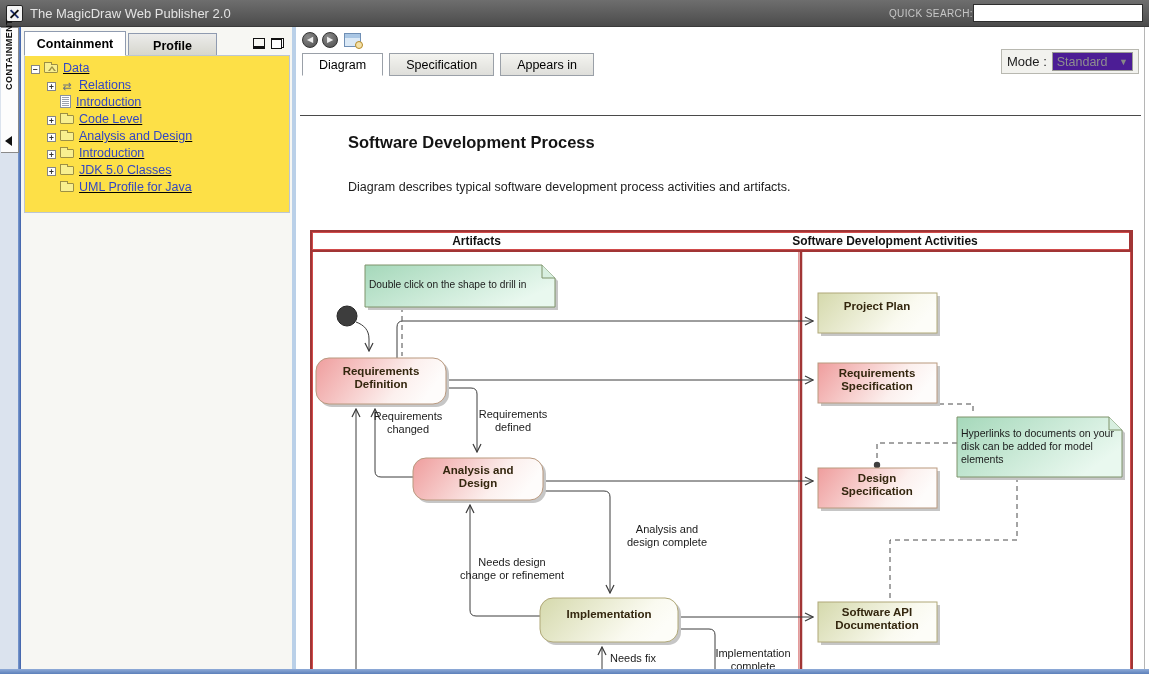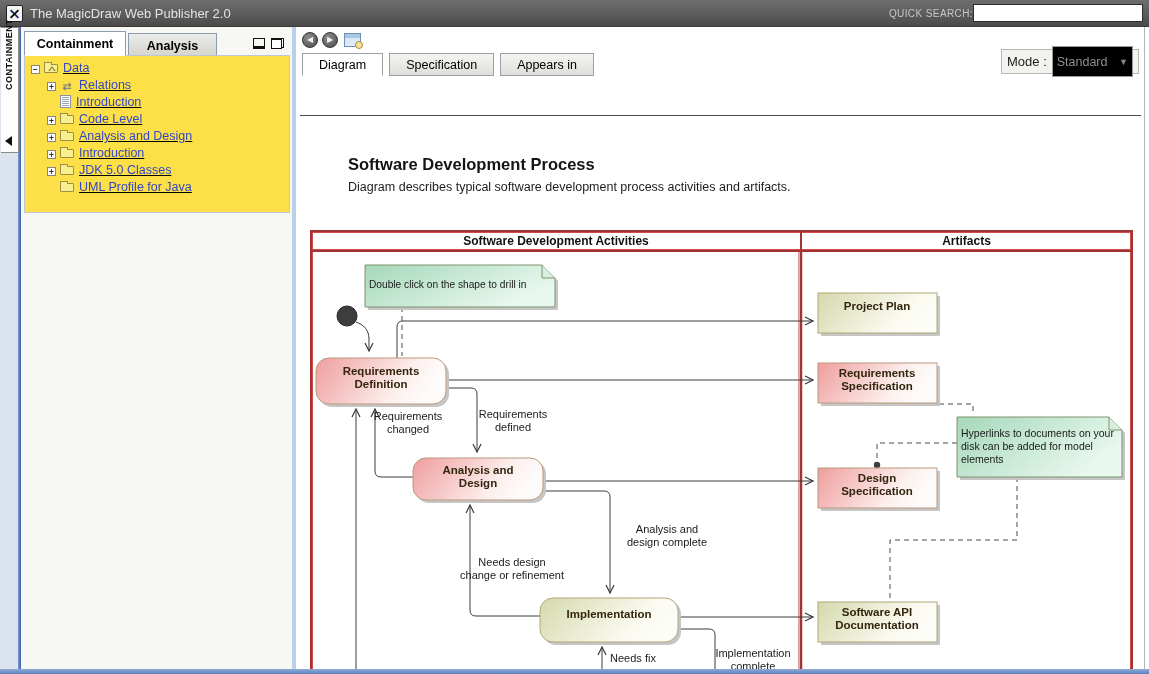--- a/index.html
+++ b/index.html
@@ -80,27 +80,27 @@
     border:1px solid #b58a2a; border-radius:50%; background:#f4e1a8; }
 
   .mtabs { position:absolute; left:6px; top:25px; height:24px; display:flex; align-items:flex-end; }
   .mtab { height:23px; line-height:22px; padding:0 16px; font-size:12.5px; text-align:center;
     border:1px solid #9aa0a8; margin-right:6px; background:linear-gradient(#f4f4f0,#dededa); cursor:pointer; }
   .mtab.active { background:#fff; border-bottom:1px solid #fff; font-weight:normal; }
 
   .modebox { position:absolute; left:705px; top:22px; width:138px; height:25px; background:#f2f2ee;
     border:1px solid #b8b8b0; display:flex; align-items:center; padding:0 5px; }
   .modebox .mlabel { font-size:13px; color:#1c1c1c; margin-right:5px; }
-  .modesel { flex:1; height:31px; background:#000000; border:1px solid #9c9c96; font-size:12.5px; color:#8f8f8f;
+  .modesel { flex:1; height:19px; background:#4c1d95; border:1px solid #9c9c96; font-size:12.5px; color:#8f8f8f;
     display:flex; align-items:center; padding:0 4px; cursor:pointer; }
   .modesel .arr { margin-left:auto; color:#888; font-size:9px; }
 
   .pagetitle { position:absolute; left:4px; top:60px; font-size:19px; color:#141414; }
   .rule { position:absolute; left:4px; top:88px; width:841px; height:1px; background:#4a4a4a; }
-  .doctitle { position:absolute; left:52px; top:106px; font-size:16.5px; font-weight:bold; color:#141414;margin-top:22px; }
+  .doctitle { position:absolute; left:52px; top:106px; font-size:16.5px; font-weight:bold; color:#141414; }
   .docdesc { position:absolute; left:52px; top:153px; font-size:12.5px; color:#1d1d1d; }
 
   
   .frame { position:absolute; left:310px; top:230px; width:823px; height:446px;
     border:2px solid #a13535; box-shadow:inset 0 0 0 1px #d14b4b; background:#fff; }
   .lane-headers { display:flex; height:20px; border-bottom:2px solid #a13535; box-shadow:inset 0 0 0 1px #d14b4b; }
   .lane-h { font-size:12px; font-weight:bold; color:#111; text-align:center; line-height:19px; }
   .lane-h.first { width:490px; border-right:2px solid #a13535; }
   .lane-h.second { flex:1; }
   .dsvg { position:absolute; left:0; top:20px; }
@@ -121,21 +121,21 @@
   <div class="left-edge"></div>
 
   <div class="vtab">
     <span class="vtext">CONTAINMENT</span>
     <span class="tri"></span>
   </div>
 
   <div class="sidebar">
     <div class="side-tabs">
       <div class="stab active">Containment</div>
-      <div class="stab inactive">Analysis</div>
+      <div class="stab inactive">Profile</div>
       <div class="win-icons">
         <div class="wicon1"></div>
         <div class="wicon2"></div>
       </div>
     </div>
     <div class="tree-box" id="tree">
         <div class="trow" style="padding-left: 6px;"><span class="exp">−</span><span class="ticon folder pkg"><i></i></span><span>Data</span></div>
         <div class="trow" style="padding-left: 22px;"><span class="exp">+</span><span class="ticon rel">⇄</span><span>Relations</span></div>
         <div class="trow" style="padding-left: 22px;"><span class="exp none"></span><span class="ticon doc"></span><span>Introduction</span></div>
         <div class="trow" style="padding-left: 22px;"><span class="exp">+</span><span class="ticon folder"></span><span>Code Level</span></div>
@@ -167,22 +167,22 @@
         <span class="arr">▼</span>
       </div>
     </div>
     <div class="rule"></div>
     <div class="doctitle">Software Development Process</div>
     <div class="docdesc">Diagram describes typical software development process activities and artifacts.</div>
   </div>
 
   <div class="frame">
     <div class="lane-headers">
+      <div class="lane-h second">Artifacts</div>
       <div class="lane-h first">Software Development Activities</div>
-      <div class="lane-h second">Artifacts</div>
     </div>
     <svg class="dsvg" width="819" height="422" viewBox="312 252 819 422">
       <defs>
         <linearGradient id="gPink" x1="0" y1="0" x2="1" y2="0.25">
           <stop offset="0" stop-color="#ef9d9d"></stop>
             <stop offset="0.75" stop-color="#fcf0ee"></stop>
             <stop offset="1" stop-color="#fefcfb"></stop>
         </linearGradient>
         <linearGradient id="gKhaki" x1="0" y1="0" x2="1" y2="0.3">
           <stop offset="0" stop-color="#d5d9ac"></stop>

